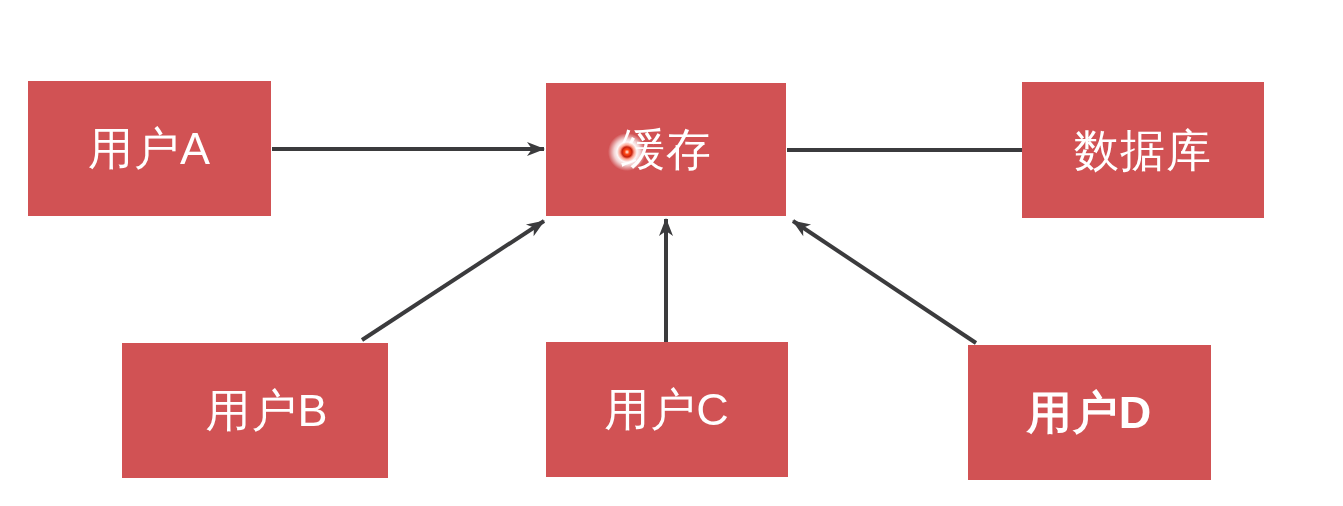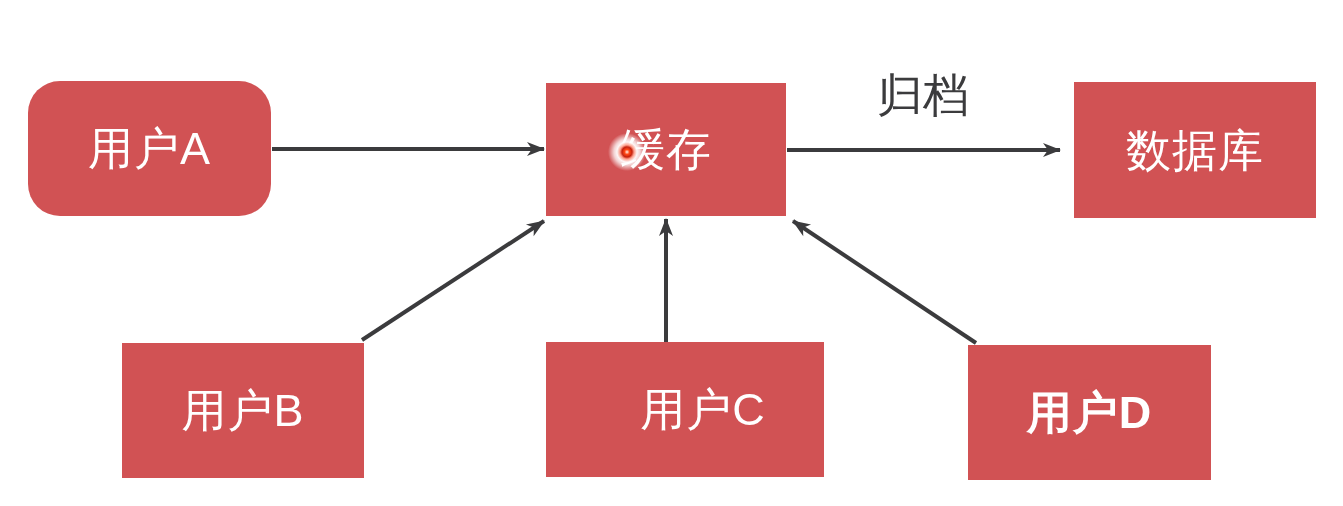--- a/index.html
+++ b/index.html
@@ -20,25 +20,25 @@
     background: #d15254;
     color: #ffffff;
     display: flex;
     align-items: center;
     justify-content: center;
     font-size: 45px;
     line-height: 1;
     letter-spacing: 1px;
     user-select: none;
   }
-  .node-user-a   { left: 28px;   top: 81px;  width: 243px; height: 135px; border-radius: 32px; }
+  .node-user-a   { left: 28px;   top: 81px;  width: 243px; height: 135px; }
   .node-cache    { left: 546px;  top: 83px;  width: 240px; height: 133px; }
-  .node-database { left: 1074px; top: 82px;  width: 242px; height: 136px; }
-  .node-user-b   { left: 122px;  top: 343px; width: 242px; height: 135px; }
-  .node-user-c   { left: 546px;  top: 342px; width: 242px; height: 135px; padding-left: 36px; }
+  .node-database { left: 1022px; top: 82px;  width: 242px; height: 136px; }
+  .node-user-b   { left: 122px;  top: 343px; width: 242px; height: 135px; padding-left: 24px; }
+  .node-user-c   { left: 546px;  top: 342px; width: 242px; height: 135px; }
   .node-user-d   { left: 968px;  top: 345px; width: 243px; height: 135px; font-weight: bold; }
 
   .edge-label {
     position: absolute;
     color: #3b3b3d;
     font-size: 46px;
     line-height: 1;
     white-space: nowrap;
     transform: translateX(-50%);
     user-select: none;
@@ -100,17 +100,16 @@
   <div class="node node-user-b">
     <span>用户B</span>
   </div>
   <div class="node node-user-c">
     <span>用户C</span>
   </div>
   <div class="node node-user-d">
     <span>用户D</span>
   </div>
 
-  <div class="edge-label label-archive">归档</div>
 
   <div class="laser-dot"></div>
 
 </div>
 
 </body></html>

